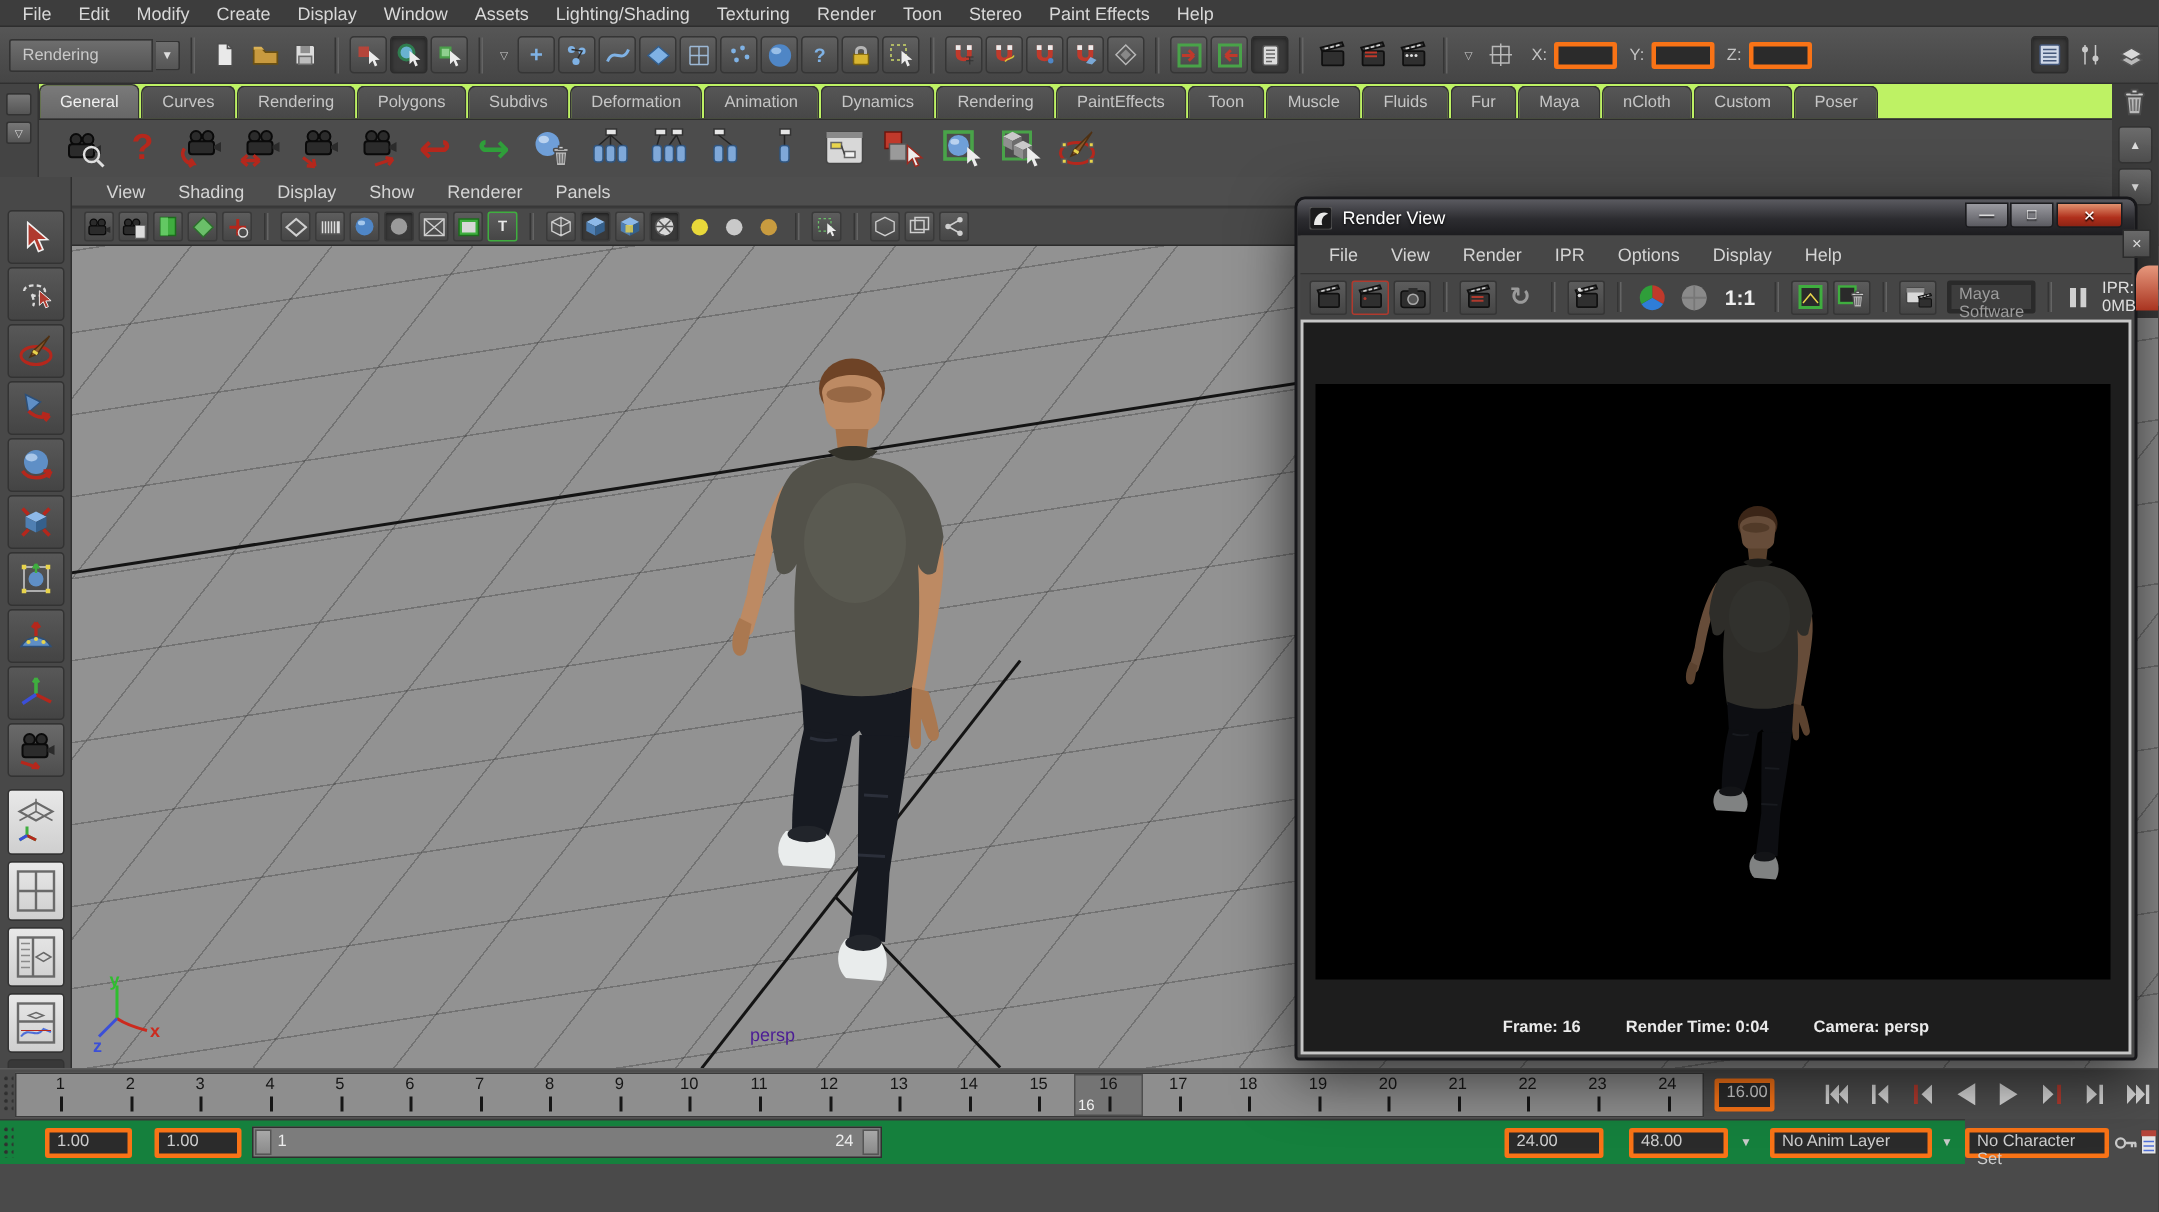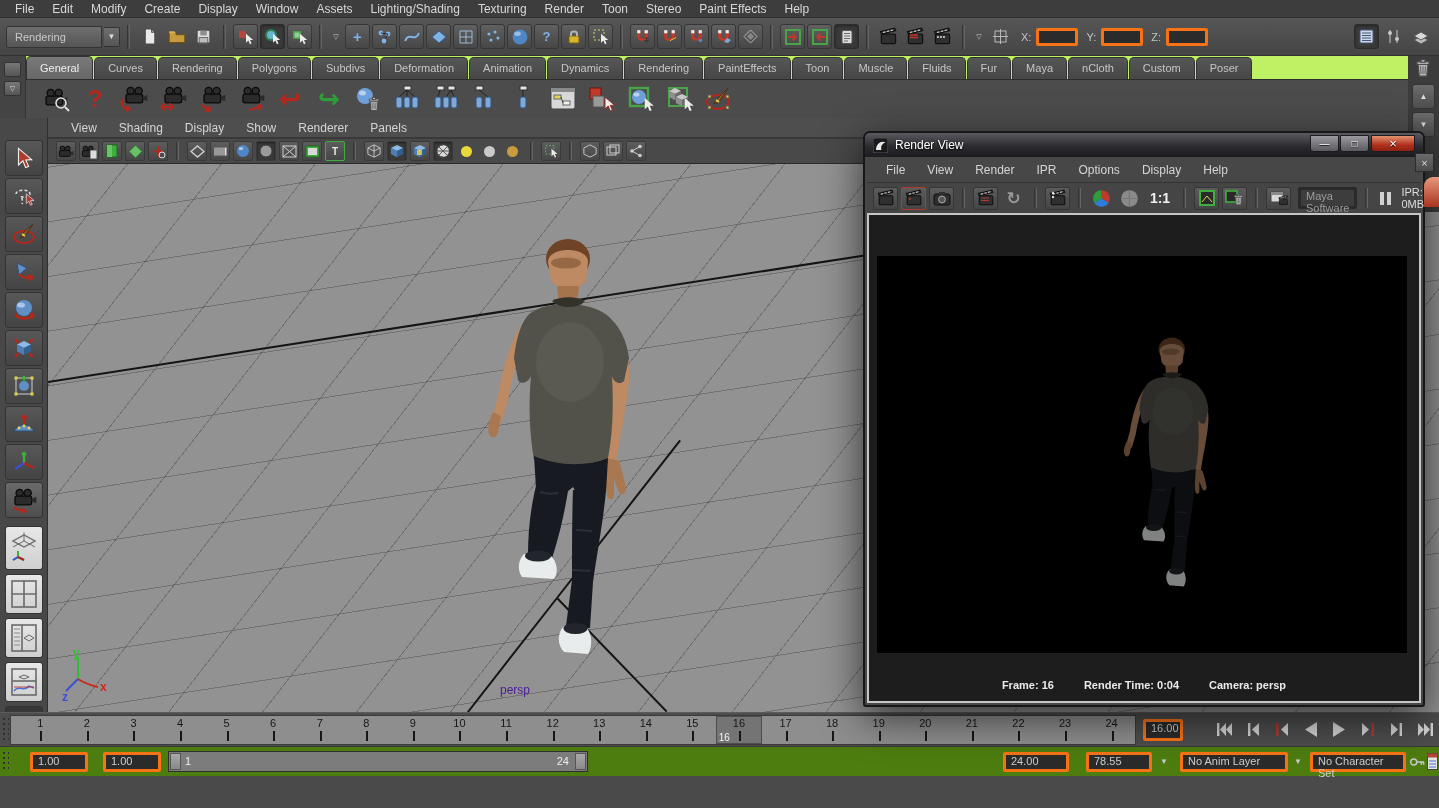--- a/index.html
+++ b/index.html
@@ -48,21 +48,21 @@
   .axis{position:absolute;height:2px;background:#141414}
   
   #timeslider{left:0;top:712px;width:1439px;height:34px;background:#4d4d4d;border-top:1px solid #5c5c5c;box-sizing:border-box}
   #ruler{position:absolute;left:10px;top:2px;width:1126px;height:30px;background:#8e8e8e;border:1px solid #3a3a3a;display:flex;padding-left:6px;box-sizing:border-box}
   .fcell{flex:1;position:relative;text-align:center;font-size:11px;color:#161616;padding-top:1px}
   .fcell .tick{position:absolute;left:50%;bottom:3px;width:2px;height:10px;background:#161616}
   .fcell.cur{background:#747474;box-shadow:inset 0 0 0 1px #4e4e4e}
   .curlabel{position:absolute;left:3px;bottom:1px;color:#f2f2f2;font-size:10px}
   .pb{width:21px;height:22px;display:flex;align-items:center;justify-content:center;flex:none}
   
-  #rangeslider{left:0;top:746px;width:1439px;height:30px;background:#4d7c0f;border-top:1px solid #383838;box-sizing:border-box}
+  #rangeslider{left:0;top:746px;width:1310px;height:30px;background:#15803d;border-top:1px solid #383838;box-sizing:border-box}
   #rangetrack{position:absolute;left:168px;top:4px;width:420px;height:21px;background:#7c7c7c;border:1px solid #2f2f2f;box-sizing:border-box}
   .rhandle{position:absolute;top:1px;width:11px;height:17px;background:linear-gradient(#a8a8a8,#8a8a8a);border:1px solid #555;box-sizing:border-box}
   .rlab{position:absolute;top:3px;font-size:11px;color:#ededed}
   
   #cmdline{left:0;top:776px;width:1439px;height:32px;background:#4d4d4d;border-top:1px solid #383838;box-sizing:border-box}
   .grip{position:absolute;left:2px;top:4px;width:7px;bottom:4px;background-image:radial-gradient(circle at 2px 2px,#2f2f2f 1px,transparent 1.5px);background-size:5px 5px}
   
   #rvwin{left:863px;top:131px;width:562px;height:576px;background:#484848;border:2px solid #17171a;border-radius:7px 7px 3px 3px;box-shadow:0 10px 40px rgba(0,0,0,.65);z-index:10;box-sizing:border-box}
   #rvtitle{position:absolute;left:0;top:0;width:100%;height:24px;background:linear-gradient(#5a5a60,#2c2c30 55%,#1c1c1f);border-radius:5px 5px 0 0;display:flex;align-items:center;padding-left:8px;box-sizing:border-box}
   #rvtitle .t{color:#fff;font-size:12px;margin-left:7px;text-shadow:0 1px 2px #000}
@@ -1061,21 +1061,21 @@
     <div id="rangetrack">
       <div class="rhandle" style="left:1px"></div>
       <div class="rhandle" style="right:1px"></div>
       <span class="rlab" style="left:16px">1</span>
       <span class="rlab" style="right:18px">24</span>
     </div>
     <div class="fld abs" style="left:1003px;top:5px;width:66px;height:20px">
         <span>24.00</span>
       </div>
     <div class="fld abs" style="left:1086px;top:5px;width:66px;height:20px">
-        <span>78.55</span>
+        <span>48.00</span>
       </div>
     <div class="abs" style="left:1160px;top:10px;font-size:8px;color:#c9c9c9"><span>▼</span></div>
     <div class="fld abs" style="left:1180px;top:5px;width:108px;height:20px">
         <span>No Anim Layer</span>
       </div>
     <div class="abs" style="left:1294px;top:10px;font-size:8px;color:#c9c9c9"><span>▼</span></div>
     <div class="fld abs" style="left:1310px;top:5px;width:96px;height:20px">
         <span>No Character Set</span>
       </div>
     <div class="abs" style="left:1409px;top:9px"><svg width="17" height="12">

